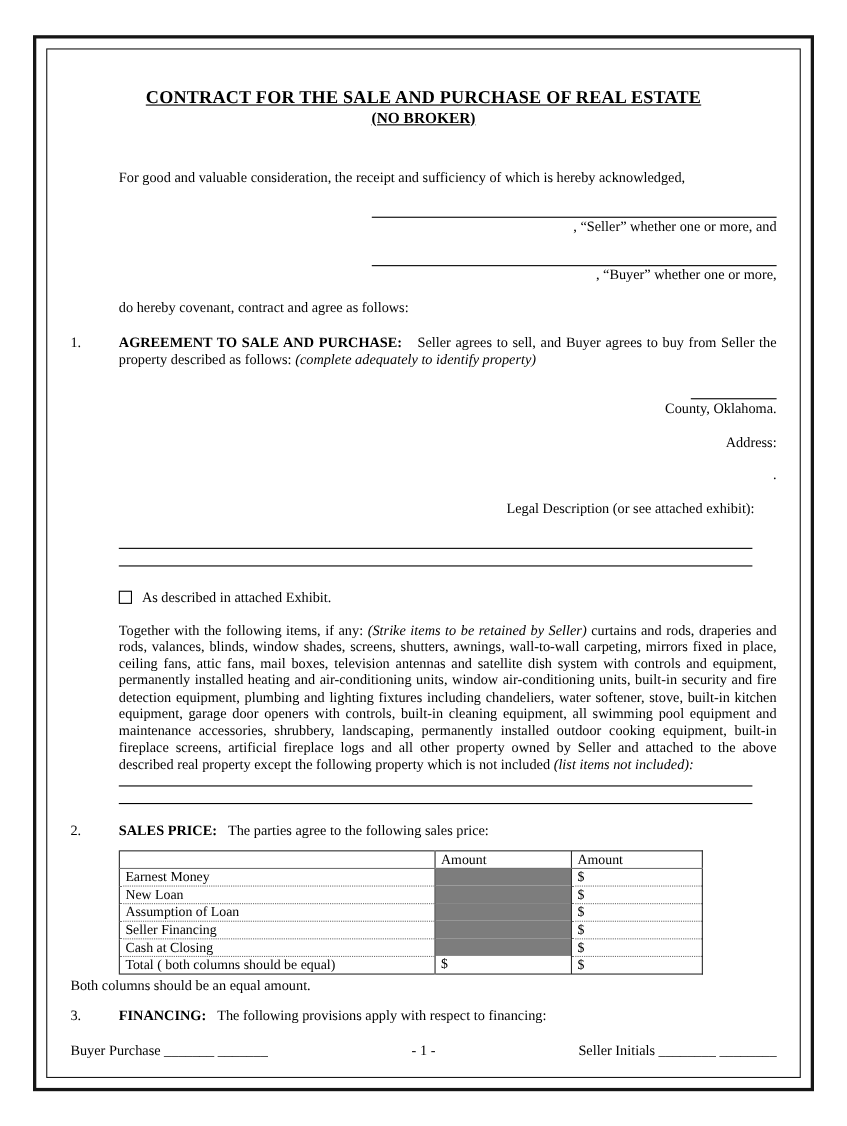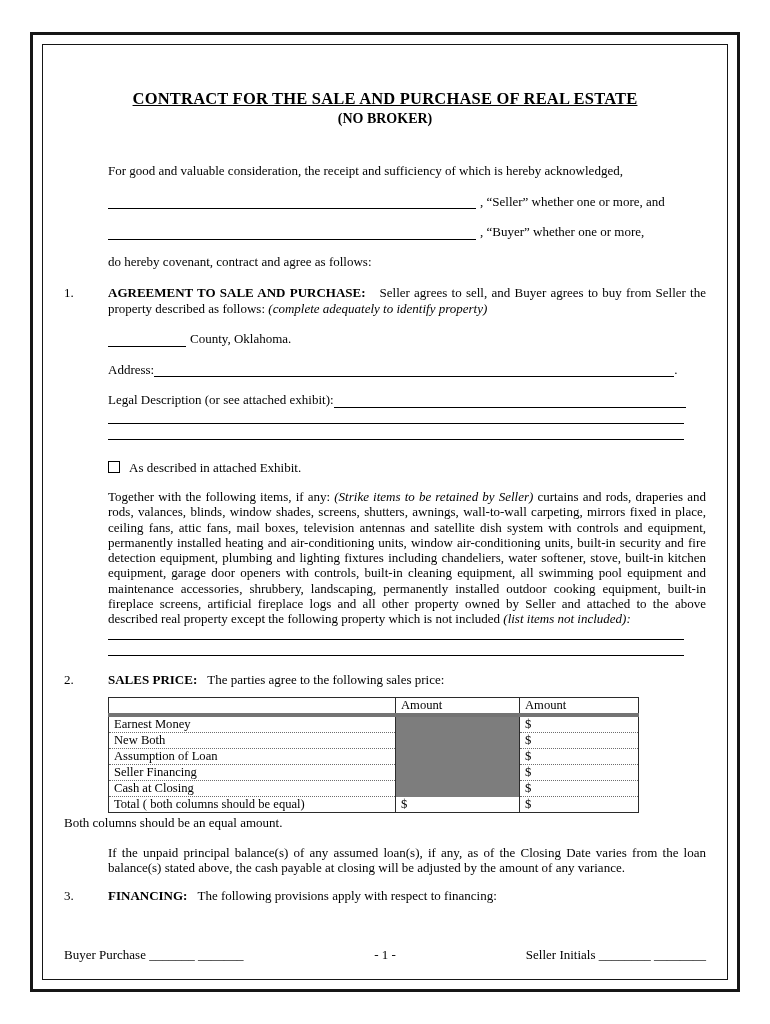--- a/index.html
+++ b/index.html
@@ -11,34 +11,34 @@
     overflow:hidden;
     font-size:13px;
   }
   .frame {
     position:absolute; left:30px; top:32px; width:710px; height:960px;
     border:3px solid #161616; padding:9px; background:#fff;
   }
   .inner {
     width:100%; height:100%;
     border:1px solid #161616;
-    padding:34px 21px 14px 21px;
+    padding:24px 21px 14px 21px;
     display:flex; flex-direction:column;
   }
   h1.title {
     text-align:center; font-size:16.5px; font-weight:bold;
     text-decoration:underline; margin-top:10px; letter-spacing:.2px;
   }
-  .subtitle { text-align:center; font-weight:bold; font-size:14px; margin-top:2px; }
+  .subtitle { text-align:center; font-weight:bold; font-size:14px; margin-top:2px;text-decoration:underline; }
   .ind { margin-left:44px; }
   .para { margin-top:14px; line-height:15.5px; }
   .mt16 { margin-top:16px; }
   .mt36 { margin-top:36px; }
   .just { text-align:justify; }
-  .fill-line { display:flex; align-items:flex-end; margin-top:15px; line-height:15.5px; }
+  .fill-line { display:flex; align-items:flex-end; margin-top:15px; line-height:15.5px;flex-direction:column; }
   .blank {
     display:inline-block; border-bottom:1px solid #000; height:14px;
   }
   .w-name { width:368px; }
   .w-county { width:78px; }
   .grow { flex:1 1 auto; }
   .suffix { white-space:nowrap; margin-left:4px; }
   .legal-line { width:578px; }
   .rule {
     margin-left:44px; width:576px; height:0;
@@ -62,21 +62,21 @@
     border:1px solid #2b2b2b;
   }
   .price-table col.c1 { width:287px; }
   .price-table col.c2 { width:124px; }
   .price-table col.c3 { width:119px; }
   .price-table th, .price-table td {
     border-left:1px solid #2b2b2b;
     padding:1px 4px 1px 5px; font-weight:normal; text-align:left;
     height:15px; line-height:13px; vertical-align:middle;
   }
-  .price-table th { border-bottom:4px solid #737373; }
+  .price-table th { border-bottom:1px solid #737373; }
   .price-table td { border-bottom:1px dotted #6e6e6e; }
   .price-table tbody tr:last-child td { border-bottom:none; }
   .price-table td.g {
     background:var(--field-gray, #7d7d7d);
     border-bottom-style:hidden;
   }
   .note { margin-top:2px; line-height:15.5px; }
   .footer {
     margin-top:auto; position:relative; display:flex;
     justify-content:space-between; font-size:13px; padding-bottom:2px;
@@ -158,21 +158,21 @@
           <th>Amount</th>
         </tr>
       </thead>
       <tbody>
         <tr>
           <td>Earnest Money</td>
           <td class="g"></td>
           <td>$</td>
         </tr>
         <tr>
-          <td>New Both</td>
+          <td>New Loan</td>
           <td class="g"></td>
           <td>$</td>
         </tr>
         <tr>
           <td>Assumption of Loan</td>
           <td class="g"></td>
           <td>$</td>
         </tr>
         <tr>
           <td>Seller Financing</td>
@@ -187,21 +187,20 @@
         <tr>
           <td>Total ( both columns should be equal)</td>
           <td>$</td>
           <td>$</td>
         </tr>
       </tbody>
     </table>
 
     <p class="note">Both columns should be an equal amount.</p>
 
-    <p class="ind para just">If the unpaid principal balance(s) of any assumed loan(s), if any, as of the Closing Date varies from the loan balance(s) stated above, the cash payable at closing will be adjusted by the amount of any variance.</p>
 
     <div class="item" style="margin-top:12px;">
       <span class="num">3.</span>
       <p class="body"><b>FINANCING:</b><span class="gap-sm">The following provisions apply with respect to financing:</span></p>
     </div>
 
     <div class="footer">
       <span>Buyer Purchase _______  _______</span>
       <span class="pagenum">- 1 -</span>
       <span>Seller Initials ________ ________</span>

